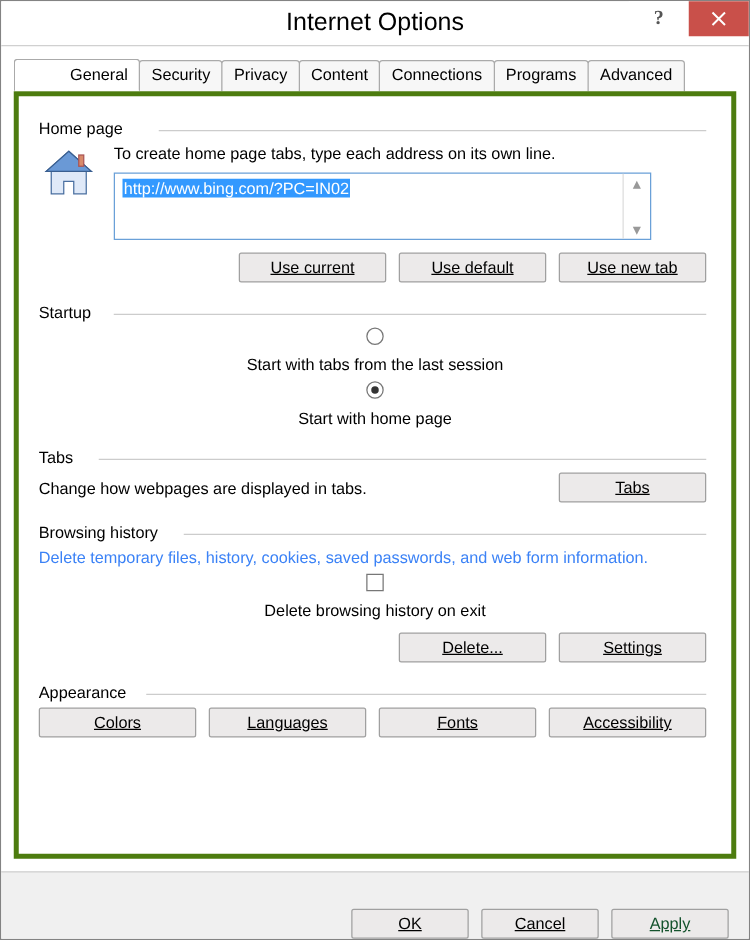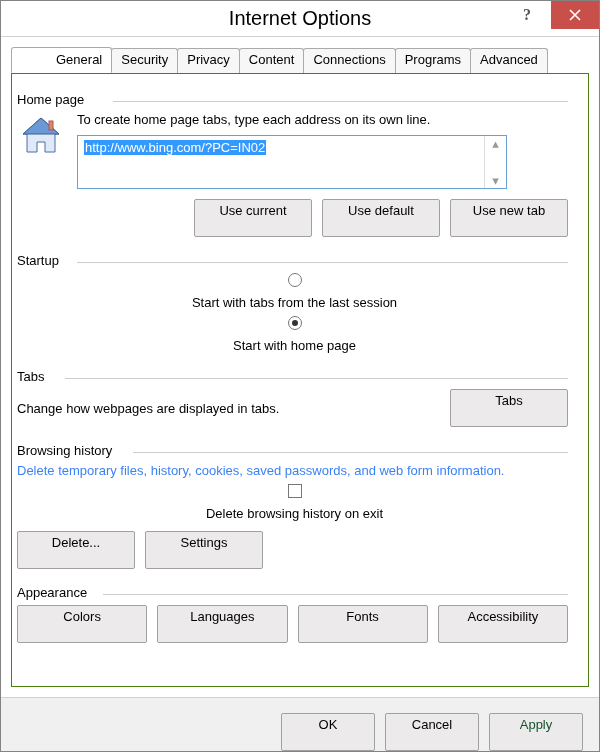--- a/index.html
+++ b/index.html
@@ -8,43 +8,43 @@
 .titlebar { height: 36px; background: #fff; display: flex; align-items: center; justify-content: center; position: relative; border-bottom: 1px solid #d0d0d0; }
 .titlebar-text { color: #000; font-size: 20px; }
 .title-controls { position: absolute; right: 0; top: 0; display: flex; height: 28px; }
 .title-btn { width: 48px; height: 28px; display: flex; align-items: center; justify-content: center; font-size: 16px; }
 .title-btn.help { background: #fff; color: #555; font-weight: bold; font-family: Georgia, serif; }
 .title-btn.close { background: #c9504a; color: #fff; }
 .body { flex: 1; padding: 10px 10px 10px 10px; background: #fff; display: flex; flex-direction: column; }
 .tabs-row { display: flex; height: 26px; }
 .tab { padding: 3px 9px; border: 1px solid #aaa; border-bottom: none; background: #f7f7f7; margin-right: -1px; border-radius: 3px 3px 0 0; position: relative; top: 1px; cursor: pointer; }
 .tab.active { background: #fff; border-bottom: 1px solid #fff; z-index: 2; top: 0; padding-top: 4px; padding-left: 44px; }
-.tab-content { border: 1px solid #4d7c0f; flex: 1; padding: 18px 20px 20px 5px; background: #fff; position: relative; }
+.tab-content { border: 4px solid #4d7c0f; flex: 1; padding: 18px 20px 20px 16px; background: #fff; position: relative; }
 .group { margin-bottom: 16px; }
 .group-label { color: #000; margin-bottom: 10px; }
 .group-rule { border: none; border-top: 1px solid #ccc; margin: -16px 0 10px 96px; }
 .group-rule.short { margin-left: 60px; }
 .group-rule.med  { margin-left: 48px; }
 .group-rule.long { margin-left: 116px; }
 .home-row { display: flex; align-items: flex-start; gap: 12px; }
 .home-icon { width: 48px; height: 48px; display: flex; align-items: center; justify-content: center; }
 .hp-text { margin-bottom: 8px; }
 .url-box { width: 430px; height: 54px; border: 1px solid #6aa0d8; background: #fff; position: relative; padding: 4px 24px 4px 6px; }
 .url-sel { background: #3399ff; color: #fff; padding: 0 1px; }
 .scroll-col { position: absolute; right: 0; top: 0; width: 22px; height: 100%; border-left: 1px solid #ddd; display: flex; flex-direction: column; justify-content: space-between; align-items: center; color: #999; font-size: 10px; }
 .btn-row { display: flex; gap: 10px; justify-content: flex-end; margin-top: 10px; }
-.btn { min-width: 118px; height: 38px; border: 1px solid #a0a0a0; background: #eceaea; border-radius: 2px; text-align: center; padding: 3px 8px; cursor: pointer; }
+.btn { min-width: 118px; height: 24px; border: 1px solid #a0a0a0; background: #eceaea; border-radius: 2px; text-align: center; padding: 3px 8px; cursor: pointer; text-decoration: underline; }
 .btn.disabled { color: #14532d; }
 .radio-row, .check-row { display: flex; align-items: center; gap: 8px; margin-left: 4px; margin-bottom: 6px; flex-direction: column; }
 .radio { width: 14px; height: 14px; border: 1px solid #777; border-radius: 50%; display: flex; align-items: center; justify-content: center; }
 .radio.checked::after { content: ""; width: 6px; height: 6px; background: #333; border-radius: 50%; }
 .checkbox { width: 14px; height: 14px; border: 1px solid #777; background: #fff; }
 .tabs-section-row { display: flex; align-items: center; gap: 14px; }
 .tabs-section-row .desc { flex: 1; }
-.inline-row { display: flex; gap: 10px; margin-top: 10px; }
+.inline-row { display: flex; gap: 10px; justify-content: flex-end; margin-top: 10px; }
 .appearance-row { display: flex; gap: 10px; }
 .appearance-row .btn { min-width: 120px; flex: 1; }
 .footer { height: 54px; border-top: 1px solid #d0d0d0; background: #f0f0f0; display: flex; align-items: flex-end; justify-content: flex-end; gap: 10px; padding: 0 16px; }
 .footer .btn { min-width: 94px; }
 .desc-text { color: #3b82f6; margin-bottom: 6px; }
 </style>
 </head>
 <body>
 
 <div class="window">

